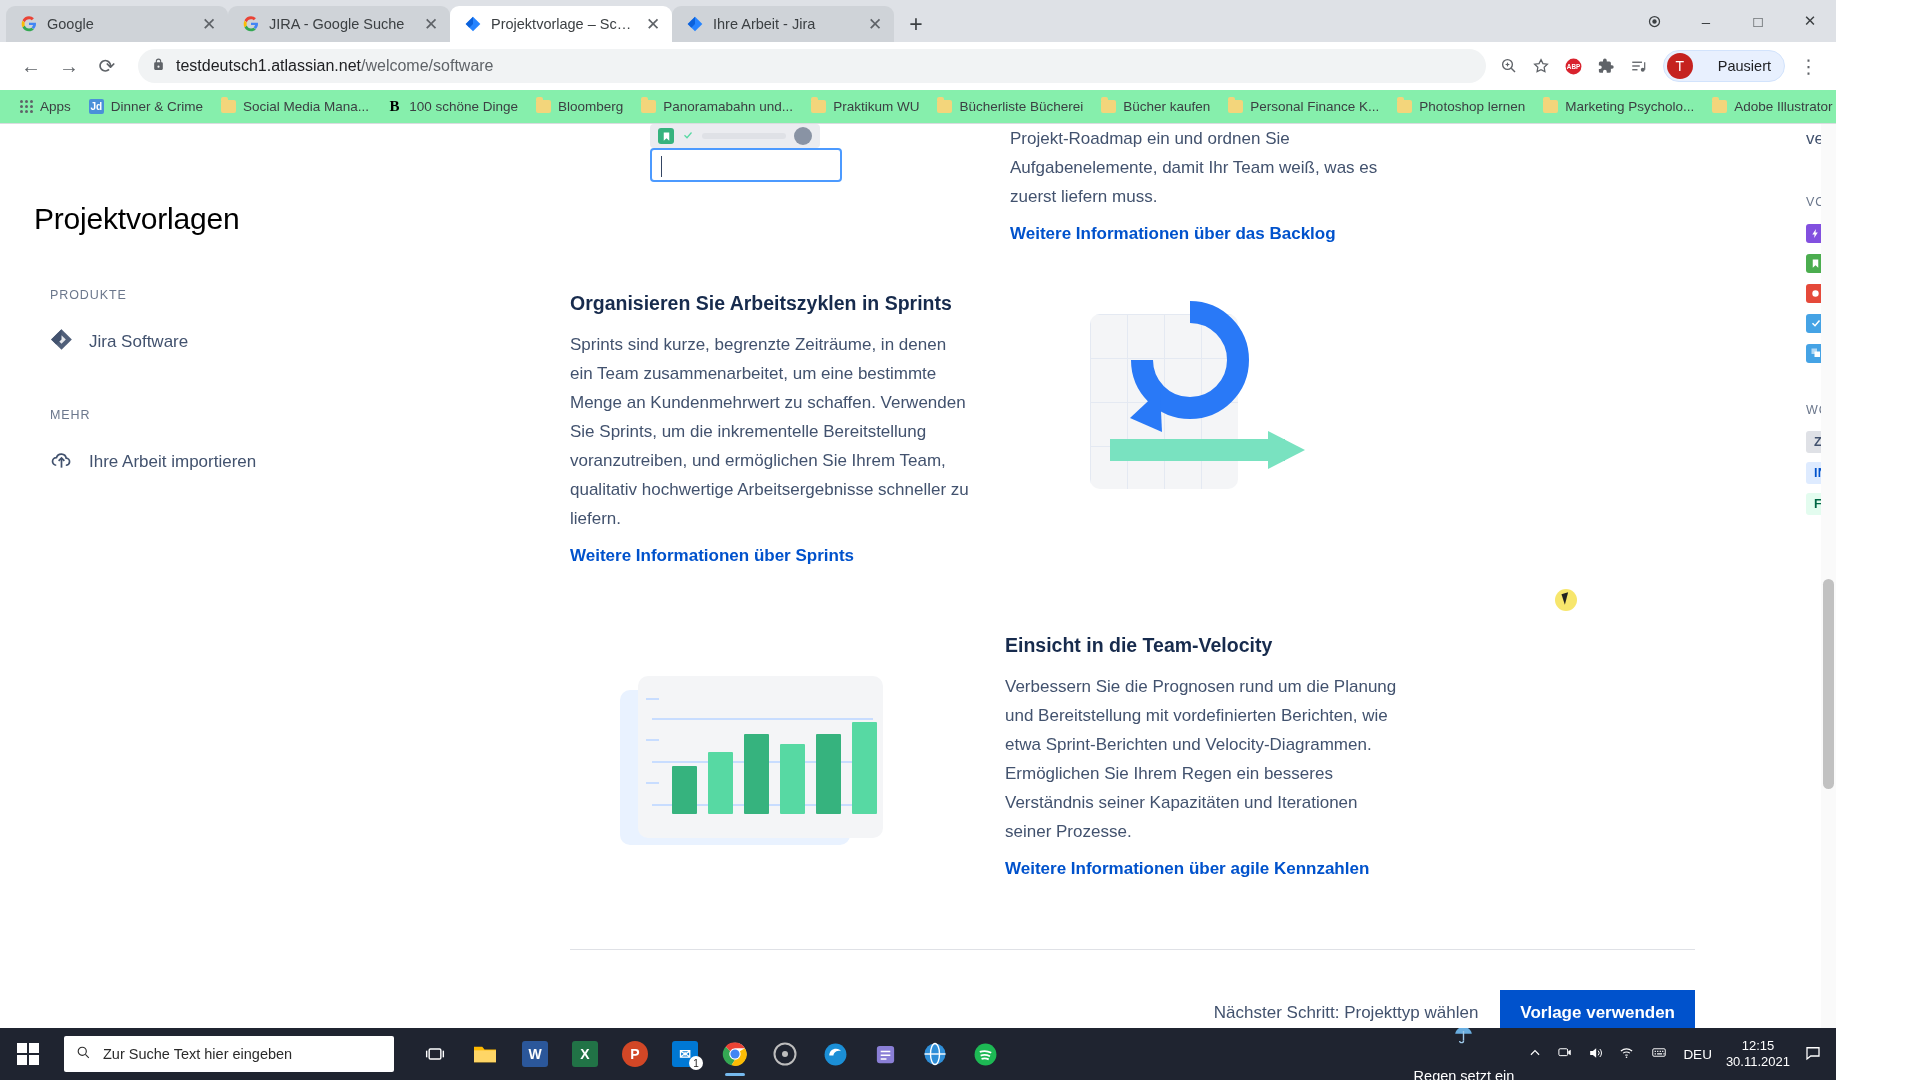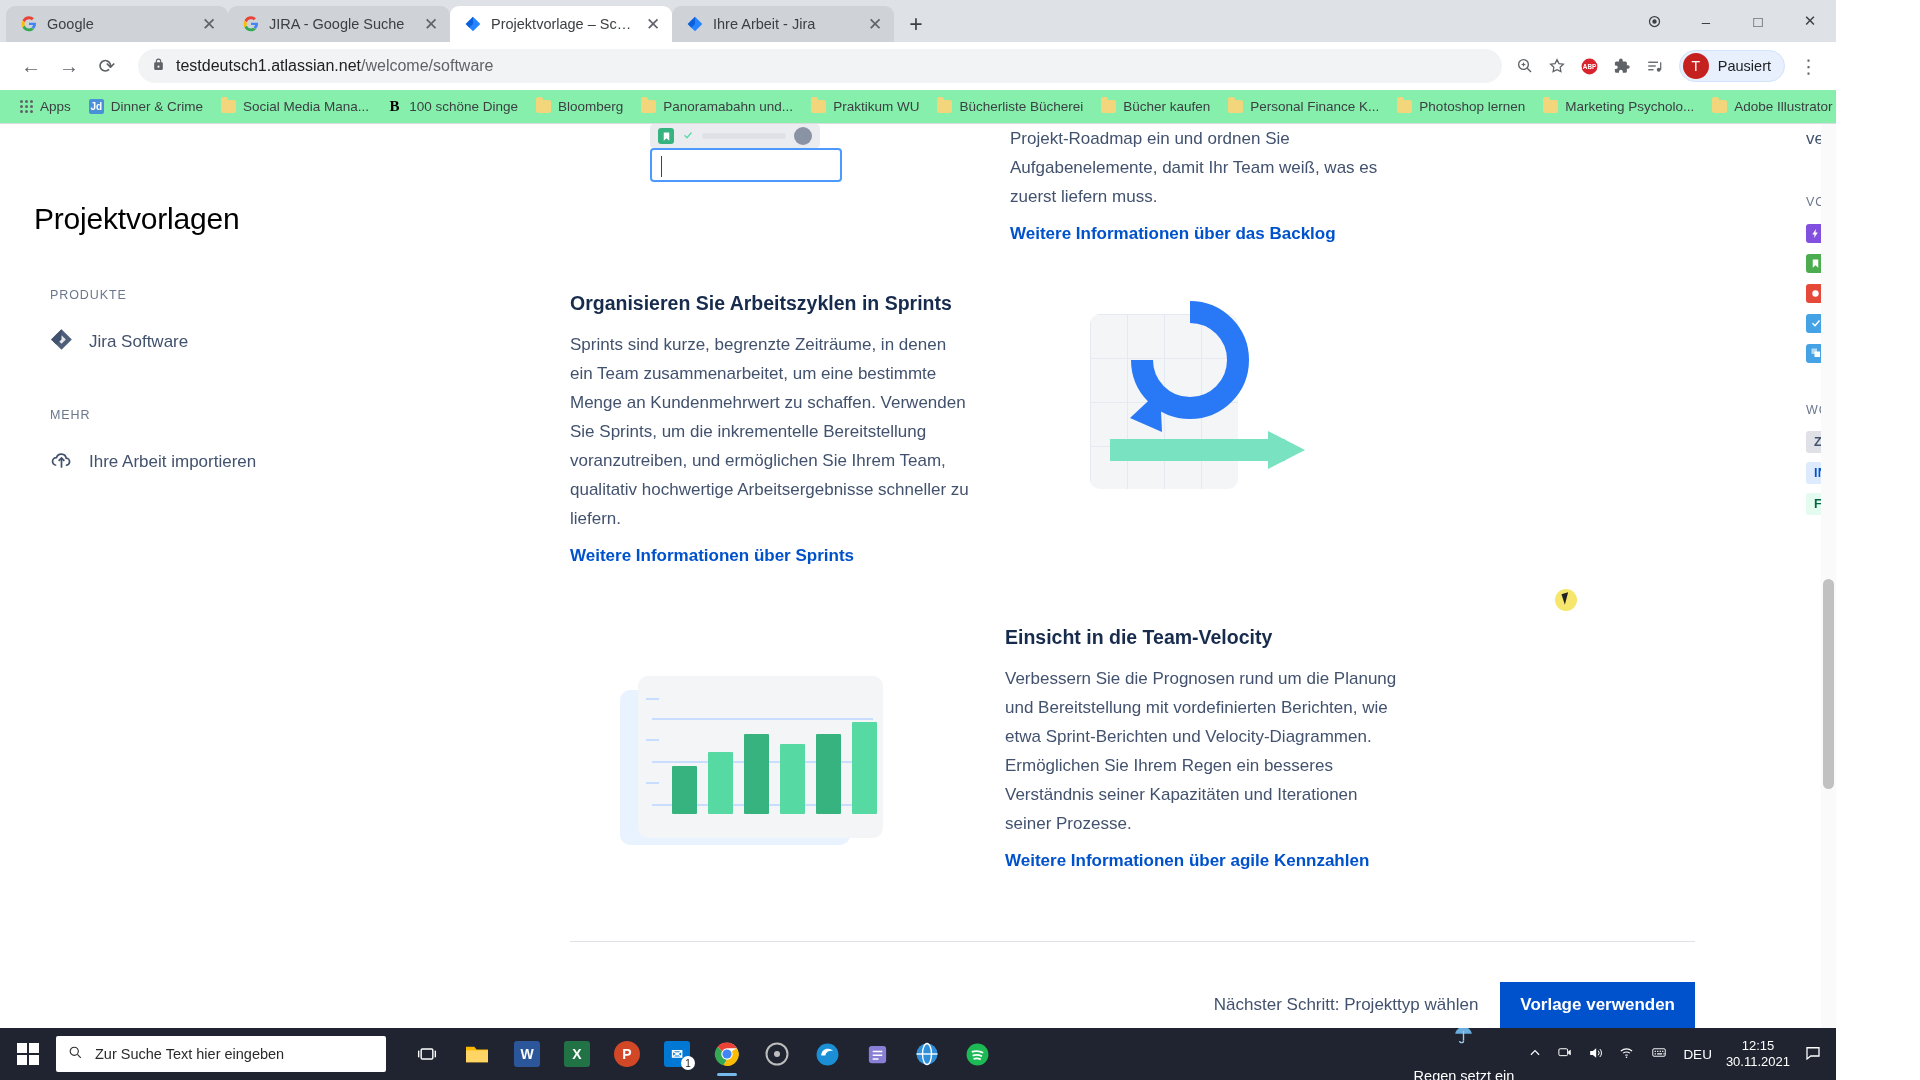--- a/index.html
+++ b/index.html
@@ -42,21 +42,21 @@
   .omni-url { font-size: 16px; color: #202124; white-space: nowrap; }
   .omni-url .dim { color: #5f6368; }
   .tb-icons { display: flex; align-items: center; gap: 14px; padding-right: 4px; }
   .tb-icon { color: #5f6368; display: flex; align-items: center; justify-content: center; }
   .profile-chip {
     display: flex; align-items: center; gap: 9px; background: #e8f0fe; border: 1px solid #d2e3fc;
     border-radius: 17px; padding: 2px 13px 2px 3px; height: 32px;
   }
   .avatar { width: 26px; height: 26px; border-radius: 50%; background: #c5221f; color: #fff;
     font-size: 14px; display: flex; align-items: center; justify-content: center; font-weight: 500; }
-  .profile-name { font-size: 14.5px; color: #202124; }
+  .profile-name { font-size: 14.5px; color: #202124; margin-left: 16px; }
 
   .bookmarks {
     height: 34px; background: #86efac; display: flex; align-items: center; gap: 2px;
     padding: 0 12px; border-bottom: 1px solid #dadce0; flex: none; overflow: hidden;
   }
   .bm { display: flex; align-items: center; gap: 7px; padding: 3px 8px; font-size: 13.5px;
         color: #3c4043; white-space: nowrap; border-radius: 4px; }
   .bm-folder { width: 15px; height: 13px; background: #f3d57b; border-radius: 2px 2px 2px 2px; position: relative; flex: none; }
   .bm-folder::before { content: ""; position: absolute; top: -3px; left: 0; width: 7px; height: 4px; background: #f3d57b; border-radius: 2px 2px 0 0; }
   .apps-grid { display: grid; grid-template-columns: repeat(3, 3px); grid-gap: 2px; flex: none; }
@@ -145,21 +145,21 @@
   .scrollbar { position: absolute; right: 0; top: 0; width: 15px; height: 100%; background: #fafafa; }
   .scroll-thumb { position: absolute; right: 2px; top: 455px; width: 11px; height: 210px; background: #c1c1c1; border-radius: 6px; }
 
   
   .taskbar { height: 52px; background: #1f2430; display: flex; align-items: center; flex: none; padding-right: 4px; }
   .start { width: 56px; height: 52px; display: flex; align-items: center; justify-content: center; }
   .win-logo { display: grid; grid-template-columns: 10px 10px; grid-template-rows: 10px 10px; gap: 2.5px; }
   .win-logo i { background: #fff; display: block; }
   .tb-search {
     width: 330px; height: 36px; background: #fff; border-radius: 2px; display: flex;
-    align-items: center; gap: 12px; padding: 0 12px; margin-left: 0;
+    align-items: center; gap: 12px; padding: 0 12px; margin-left: 8px;
   }
   .tb-search-text { font-size: 14.5px; color: #2b2b2b; white-space: nowrap; }
   .tb-apps { display: flex; align-items: center; gap: 4px; margin-left: 18px; }
   .tb-app { width: 46px; height: 48px; display: flex; align-items: center; justify-content: center; position: relative; }
   .tb-app.running::after { content: ""; position: absolute; bottom: 2px; left: 13px; width: 20px; height: 3px; background: #76b9ed; border-radius: 2px; }
   .appicon { width: 26px; height: 26px; border-radius: 3px; display: flex; align-items: center; justify-content: center;
              color: #fff; font-size: 14px; font-weight: bold; }
   .tray { margin-left: auto; display: flex; align-items: center; gap: 14px; color: #fff; font-size: 13.5px; padding-right: 10px; }
   .tray-clock { text-align: center; line-height: 16px; font-size: 13px; }
   .weather { display: flex; align-items: center; gap: 20px; font-size: 14.5px; flex-direction: column; }
@@ -445,21 +445,21 @@
                 <div class="bars">
                   <div class="bar" style="height:48px;  background:#36b37e;"></div>
                   <div class="bar" style="height:62px;  background:#57d9a3;"></div>
                   <div class="bar" style="height:80px;  background:#36b37e;"></div>
                   <div class="bar" style="height:70px;  background:#57d9a3;"></div>
                   <div class="bar" style="height:80px;  background:#36b37e;"></div>
                   <div class="bar" style="height:92px;  background:#57d9a3;"></div>
                 </div>
               </div>
             </div>
-            <div class="f-text" style="margin-left:95px;margin-top:0;">
+            <div class="f-text" style="margin-left:95px;margin-top:8px;">
               <div class="f-title">Einsicht in die Team-Velocity</div>
               <div class="f-body">Verbessern Sie die Prognosen rund um die Planung und Bereitstellung mit vordefinierten Berichten, wie etwa Sprint-Berichten und Velocity-Diagrammen. Ermöglichen Sie Ihrem Regen ein besseres Verständnis seiner Kapazitäten und Iterationen seiner Prozesse.</div>
               <a class="f-link">Weitere Informationen über agile Kennzahlen</a>
             </div>
           </div>
 
           <div class="divider" style="width:1125px; margin-left:30px;"></div>
           <div class="footer-bar" style="width:1125px; margin-left:30px;">
             <span class="footer-text">Nächster Schritt: Projekttyp wählen</span>
             <button class="btn-primary">Vorlage verwenden</button>

